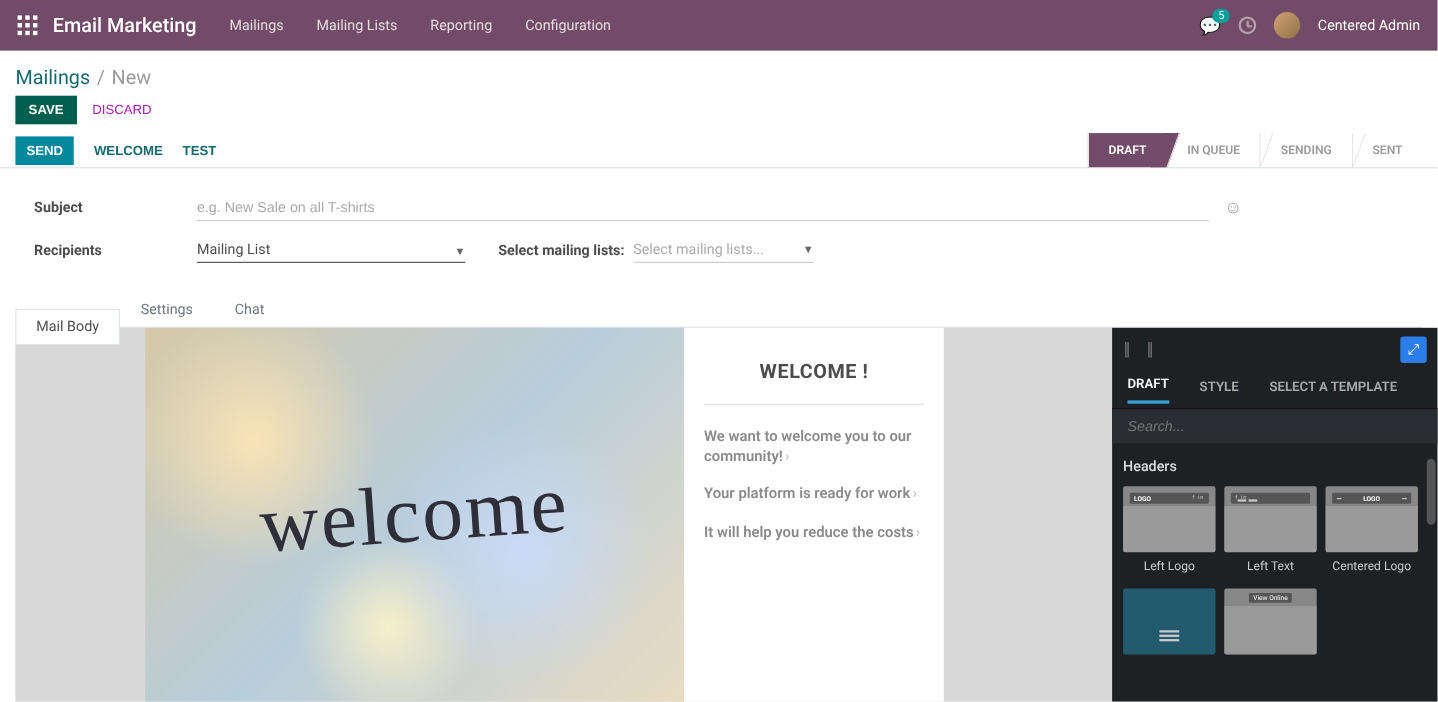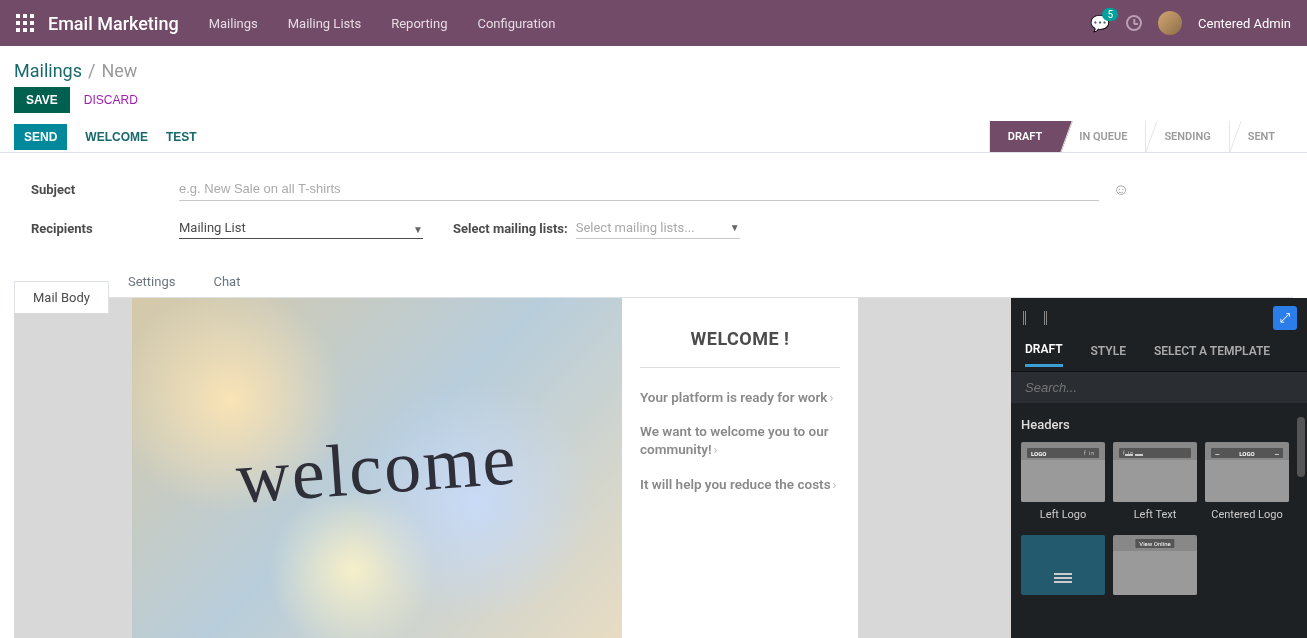--- a/index.html
+++ b/index.html
@@ -185,22 +185,22 @@
 </div>
 
 <div class="bodyarea">
   <div class="preview">
     <div class="imgpanel">
       <span class="welcome-script">welcome</span>
     </div>
     <div class="textpanel">
       <h2>WELCOME !</h2>
       <hr>
+      <p><span>We want to welcome you to our community!</span><span class="ch">›</span></p>
       <p><span>Your platform is ready for work</span><span class="ch">›</span></p>
-      <p><span>We want to welcome you to our community!</span><span class="ch">›</span></p>
       <p><span>It will help you reduce the costs</span><span class="ch">›</span></p>
     </div>
   </div>
 
   <div class="editor">
     <div class="ed-top">
       <div class="ed-handle"></div>
       <div class="ed-handle"></div>
       <div class="ed-expand">⤢</div>
     </div>

